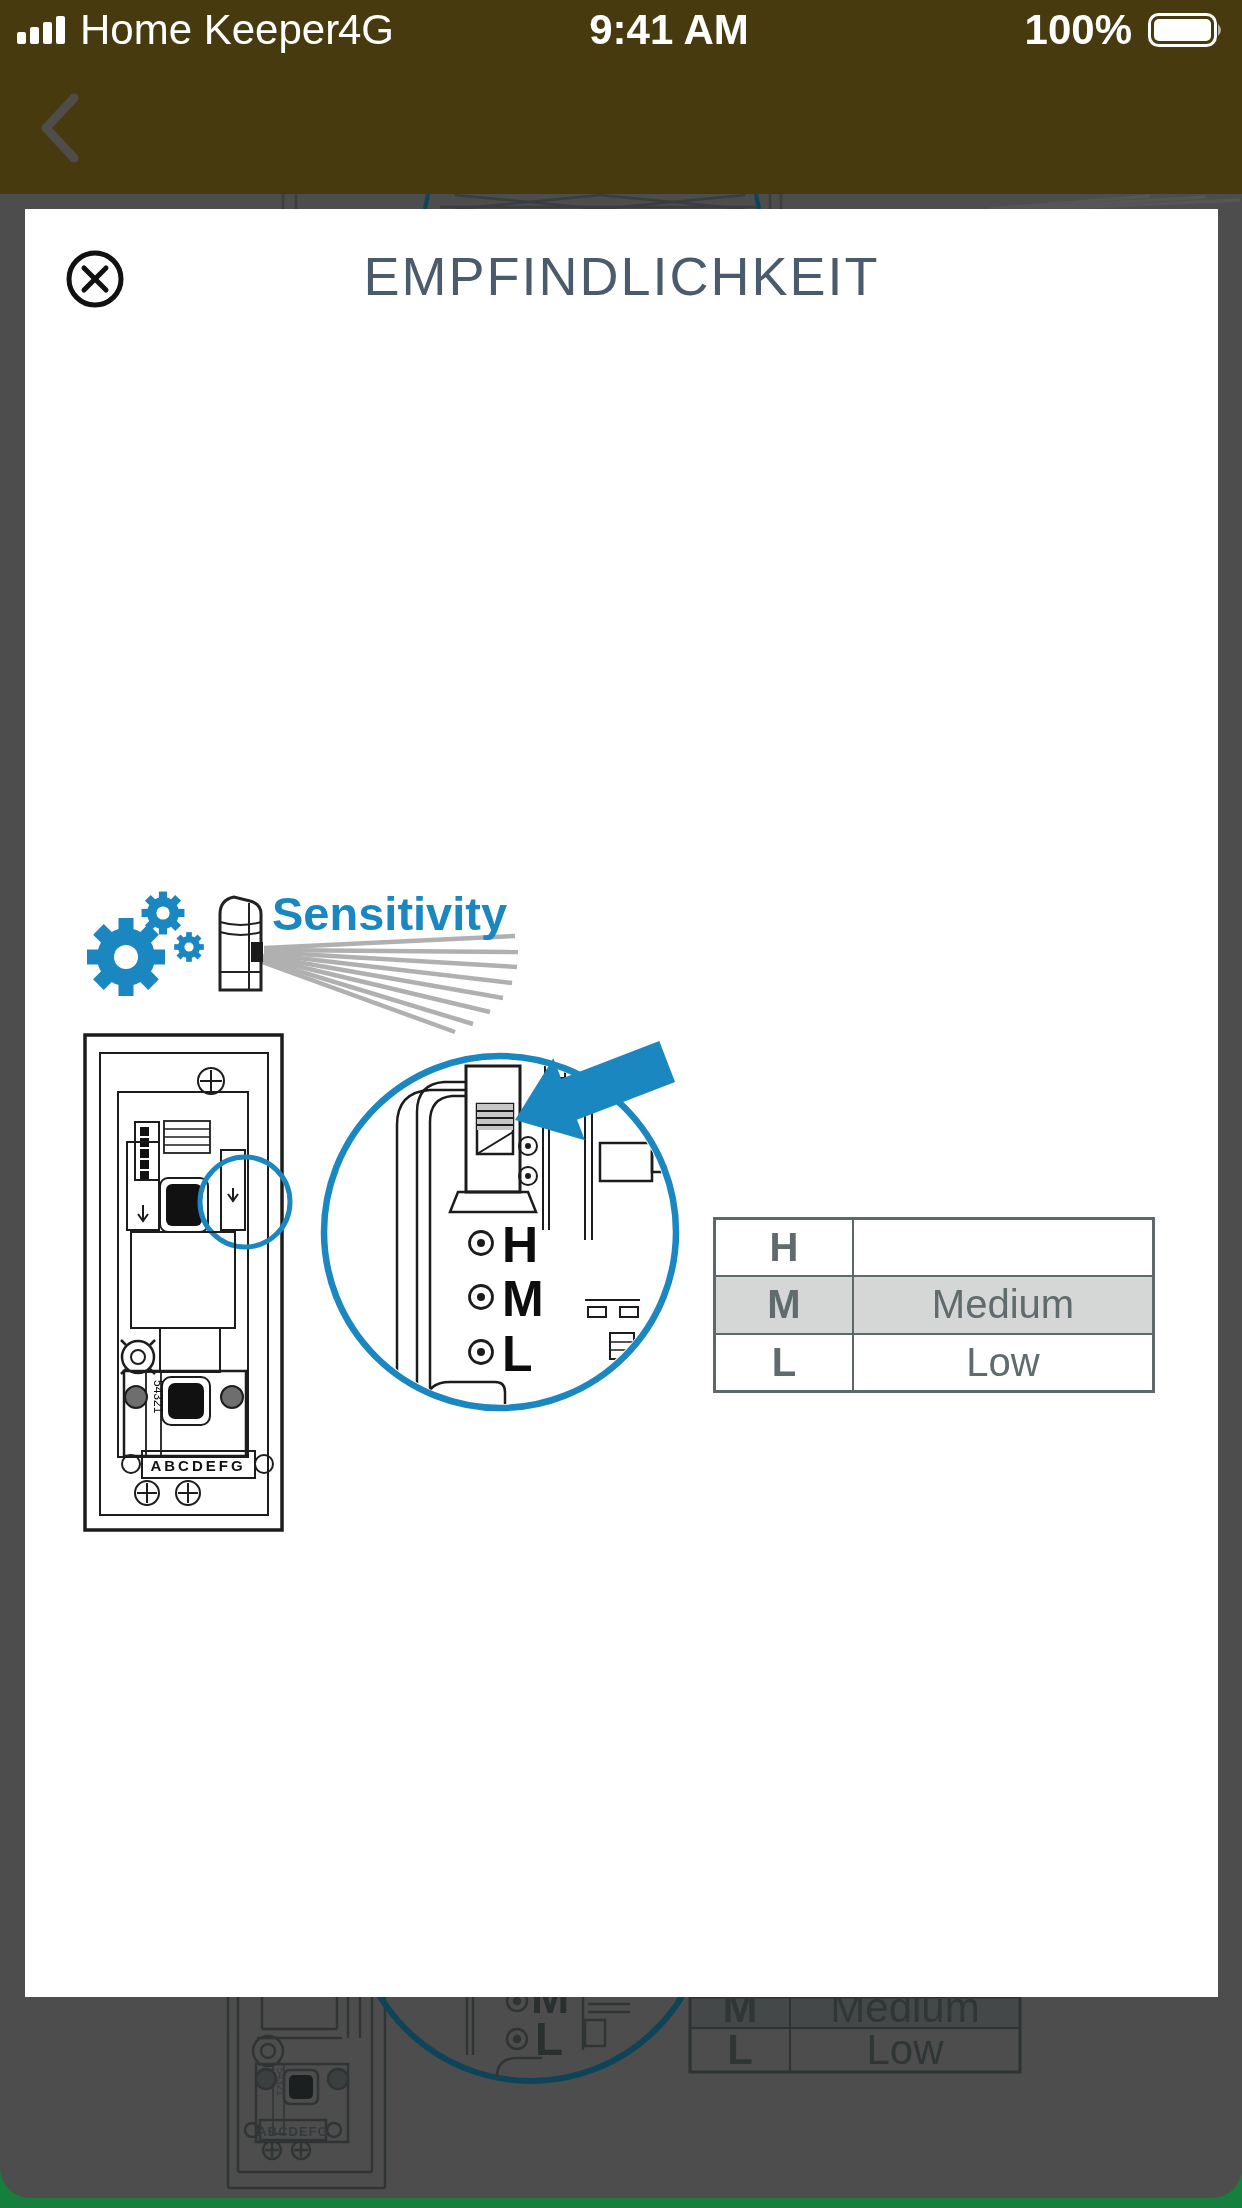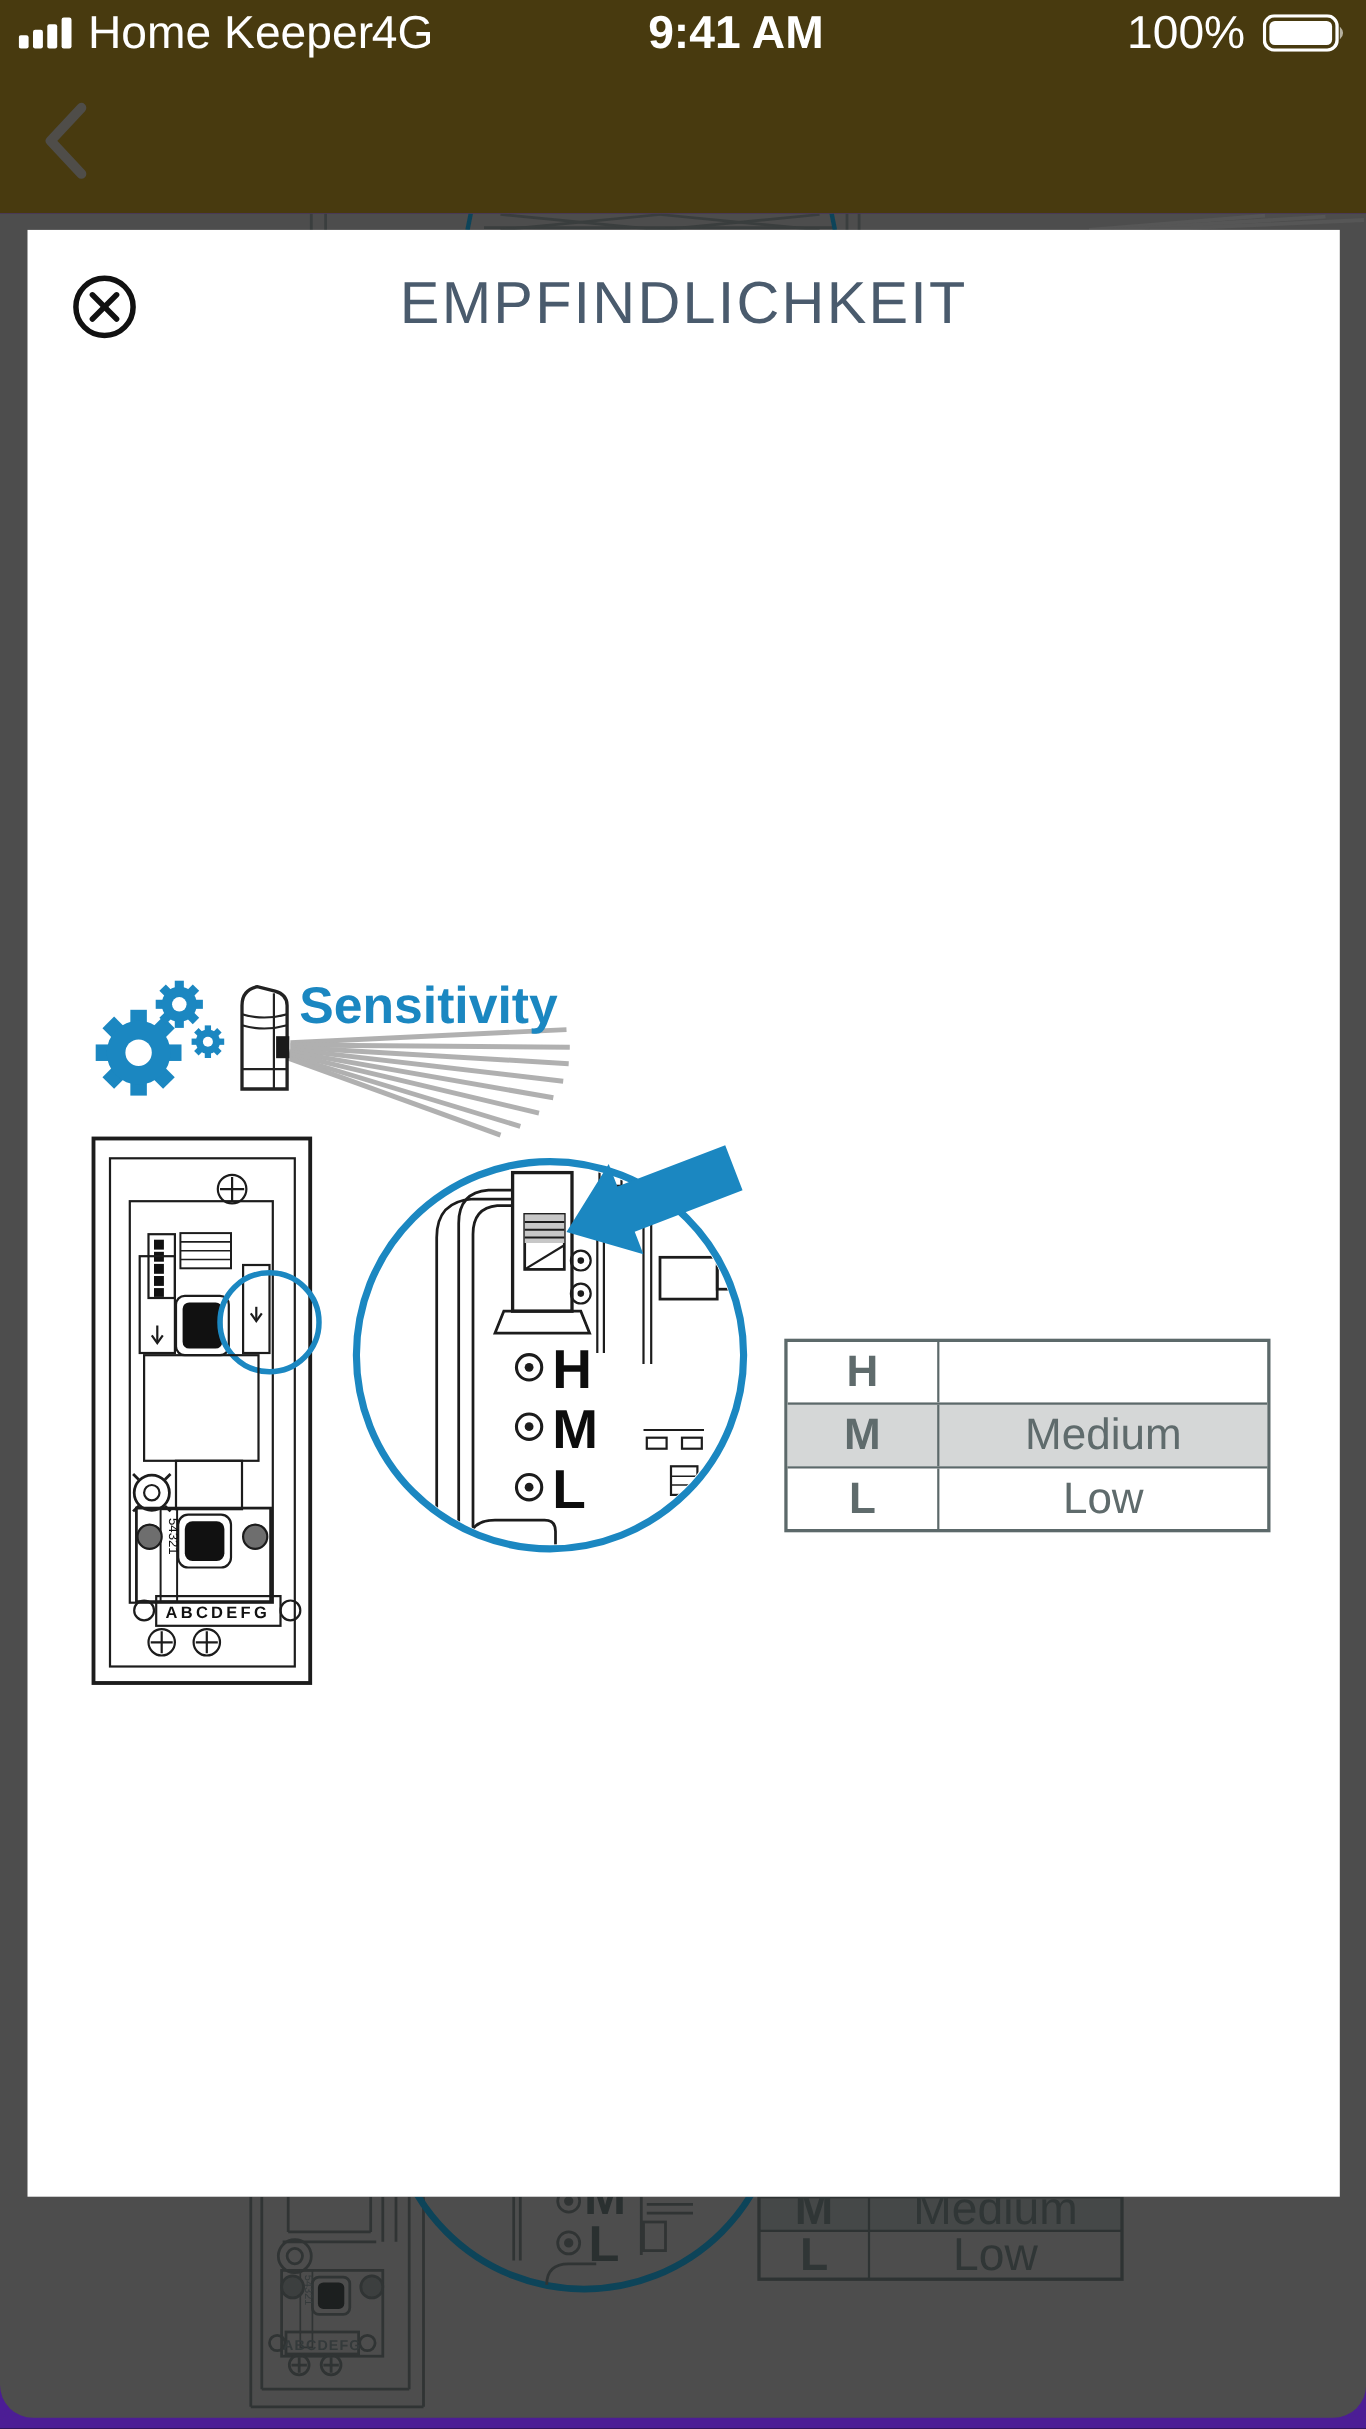--- a/index.html
+++ b/index.html
@@ -1,25 +1,25 @@
 <!DOCTYPE html>
 <html><head>
 <meta charset="utf-8">
 <style>
   html,body{margin:0;padding:0;background:#000;font-family:"Liberation Sans",sans-serif;}
-  .screen{position:relative;width:1242px;height:2208px;overflow:hidden;background:#4c1d95;}
+  .screen{position:relative;width:1242px;height:2208px;overflow:hidden;background:#15803d;}
 
   
   .topbar{position:absolute;top:0;left:0;width:1242px;height:194px;background:#483a0f;}
   .status{position:absolute;top:0;left:0;width:1242px;height:60px;color:#fff;}
   .sig{position:absolute;left:17px;top:14px;}
   .carrier{position:absolute;left:80px;top:7px;font-size:42px;line-height:46px;}
   .net{position:absolute;left:338px;top:7px;font-size:42px;line-height:46px;}
   .time{position:absolute;left:0;width:1242px;text-align:center;top:7px;font-size:42px;line-height:46px;font-weight:700;padding-left:48px;}
-  .batt-pct{position:absolute;right:110px;top:7px;font-size:42px;line-height:46px;}
+  .batt-pct{position:absolute;right:110px;top:7px;font-size:42px;line-height:46px;font-weight:bold;}
   .batt{position:absolute;right:16px;top:13px;}
   .back-btn{position:absolute;left:38px;top:92px;width:44px;height:72px;}
   .nav-title{position:absolute;top:100px;left:0;width:1242px;text-align:center;
              font-size:50px;font-weight:600;color:#52504b;white-space:nowrap;}
 
   
   .dim-area{position:absolute;top:194px;left:0;width:1242px;height:2004px;background:#4d4d4d;
             border-radius:0 0 30px 30px;overflow:hidden;}
   .bg-strip{position:absolute;top:0;left:0;}
   .bg-bottom{position:absolute;top:1803px;left:0;}

